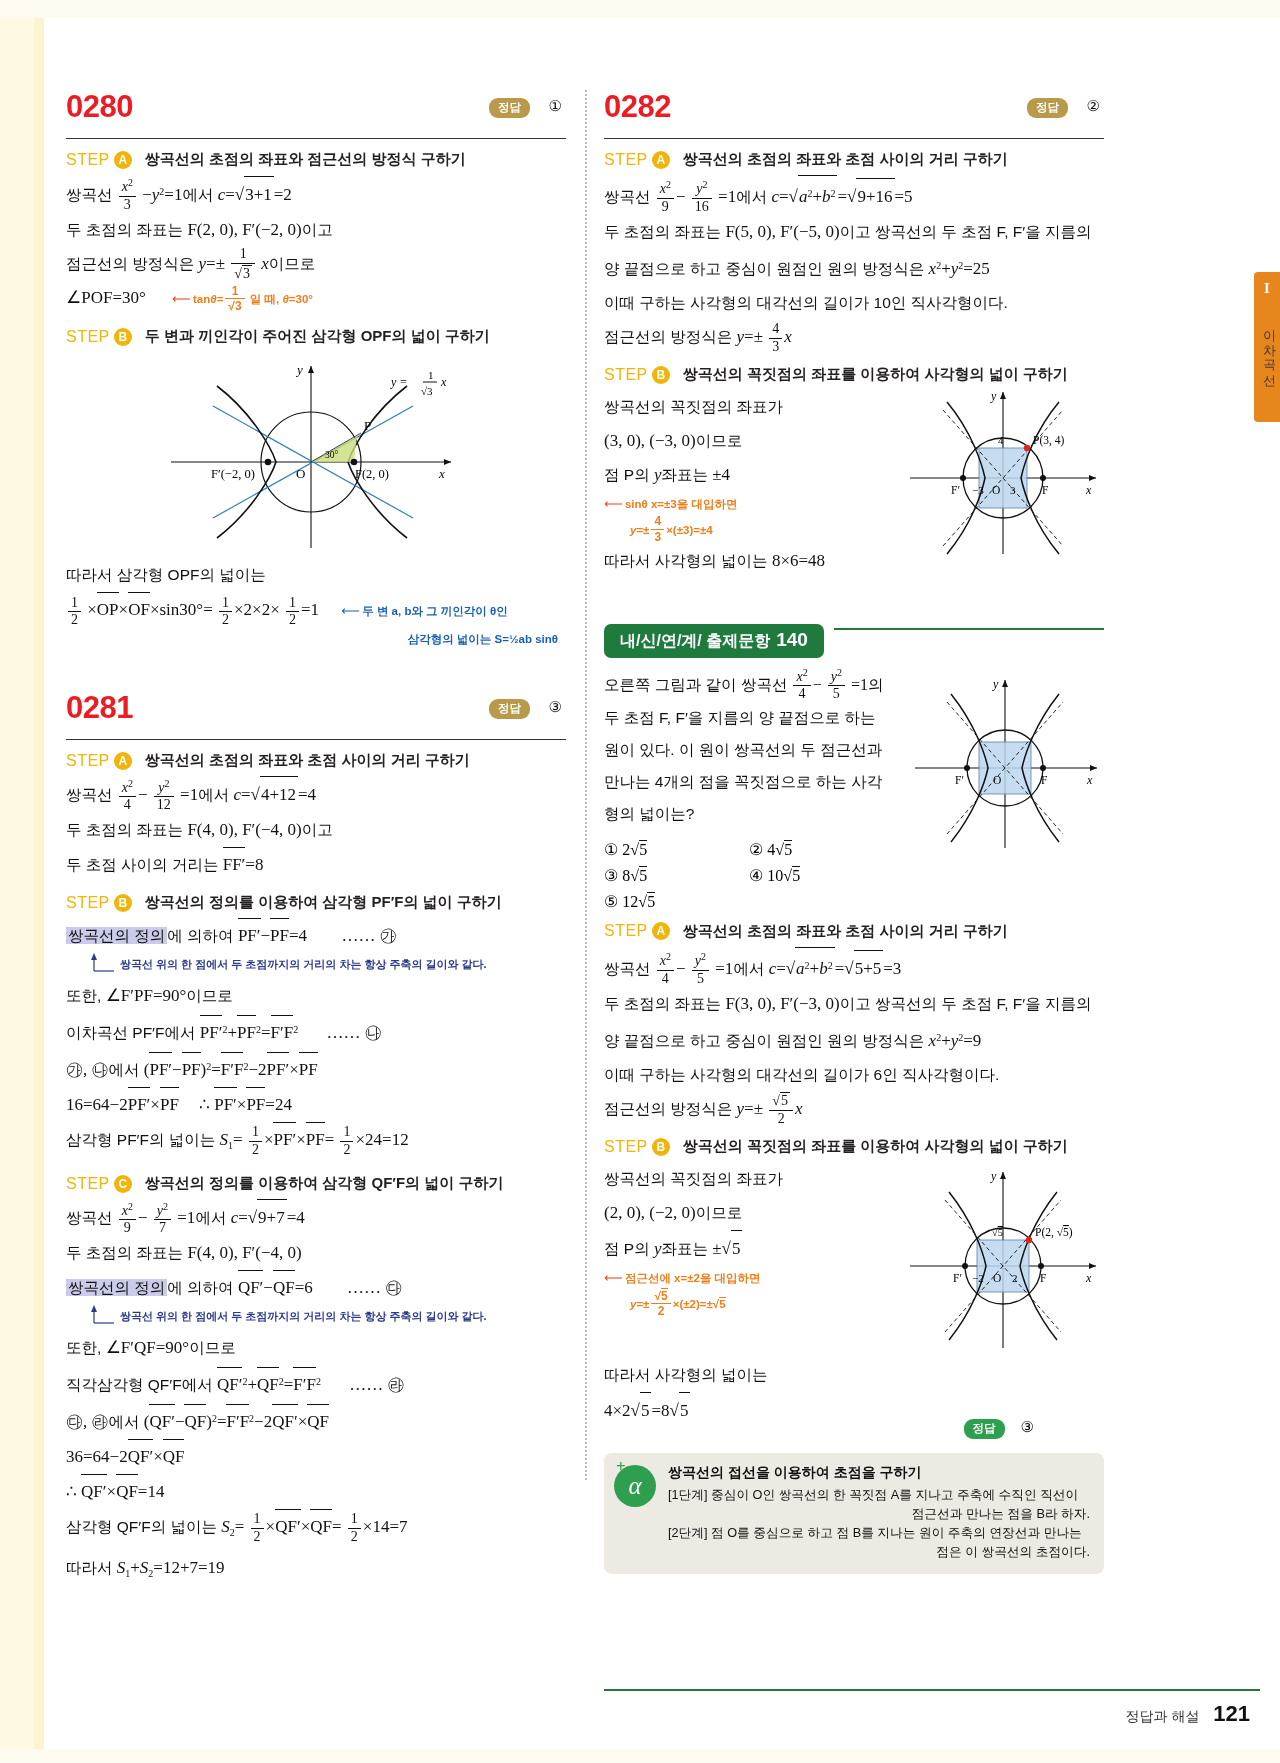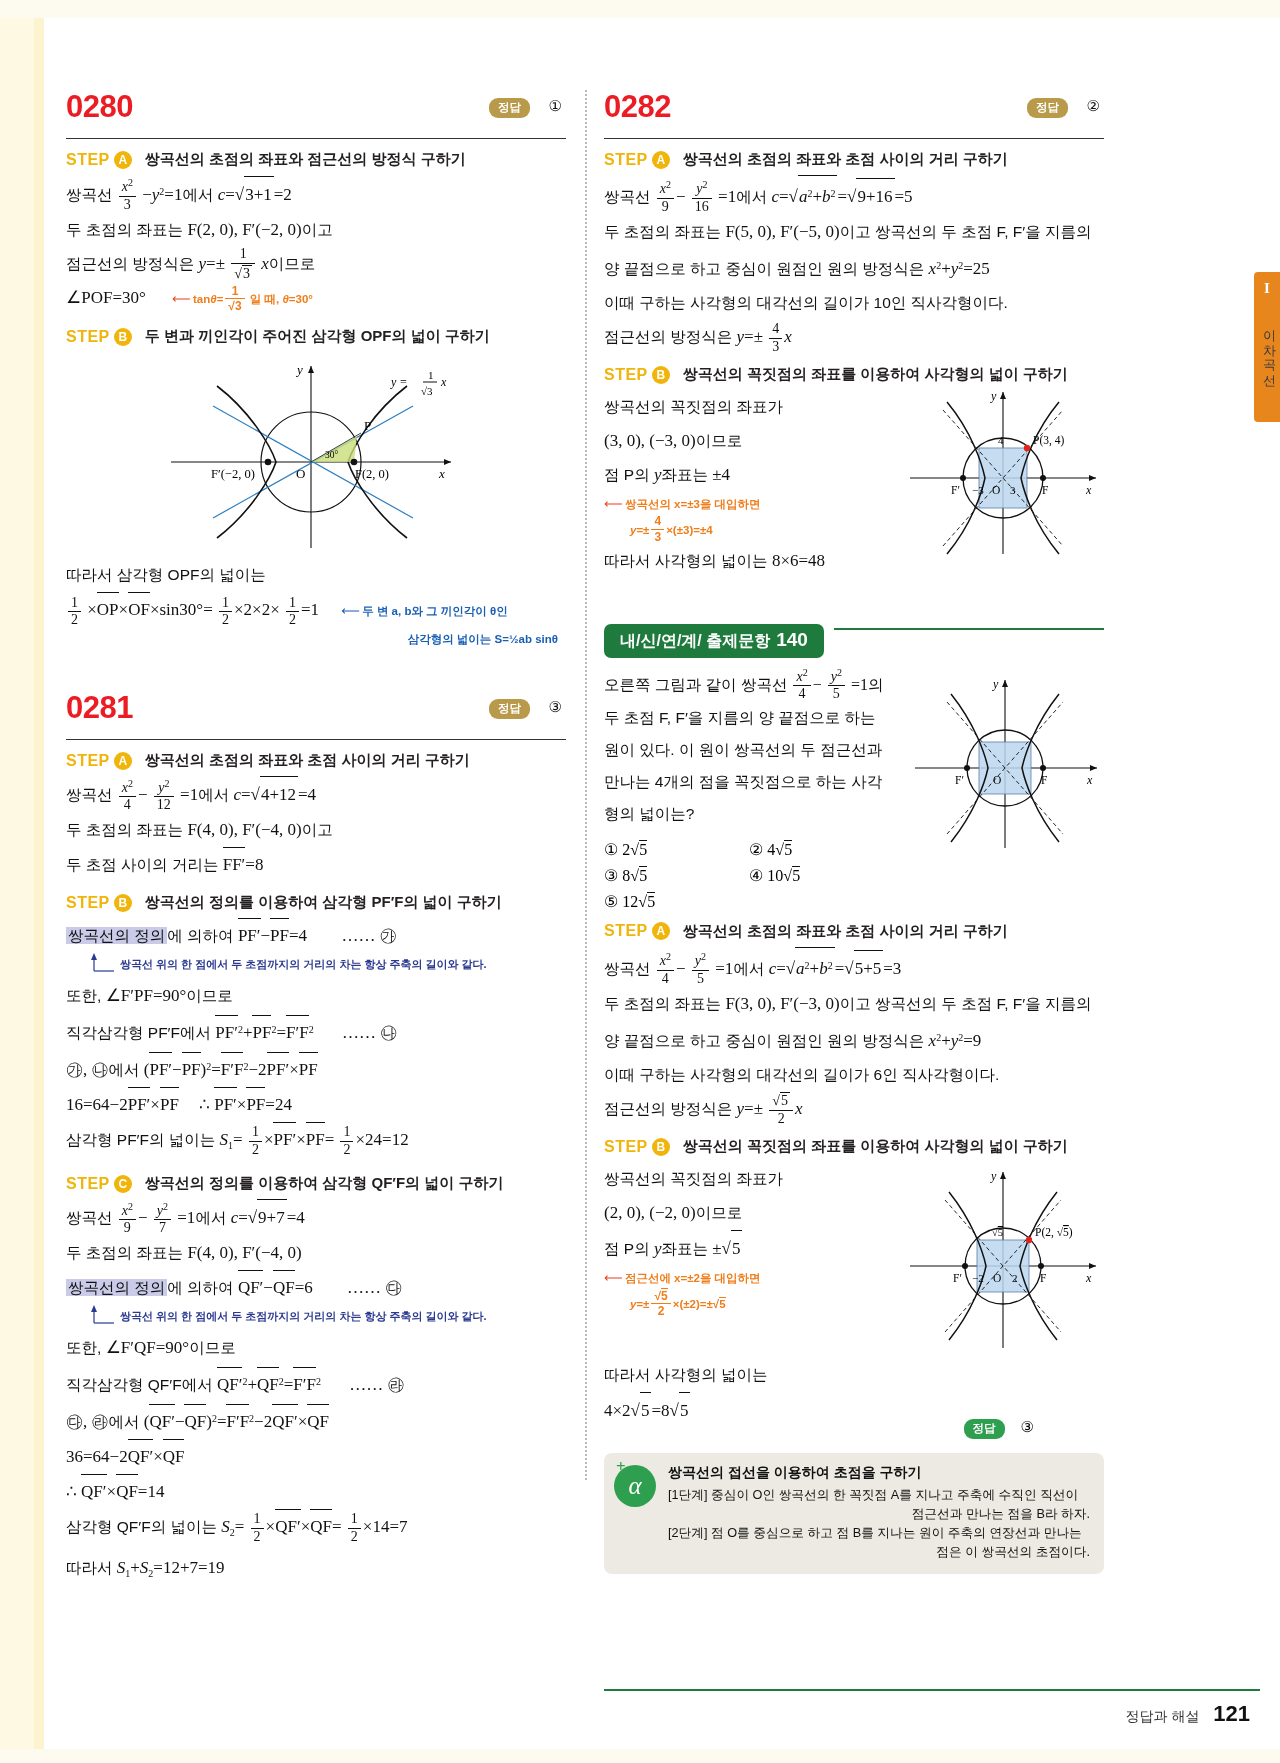--- a/index.html
+++ b/index.html
@@ -57,21 +57,21 @@
     padding:2px 9px 3px 9px;
   }
   .ans-choice{
     position:absolute; right:4px; top:7px; font-size:15px; color:#111;
   }
   .hr-dark{ border-top:1.6px solid #333; margin-top:2px; }
 
   
   .steprow{ display:flex; align-items:center; gap:7px; margin:11px 0 6px 0; }
   .step-word{
-    font-family:"Liberation Sans", sans-serif; font-weight:bold;
+    font-family:"Liberation Sans", sans-serif; font-weight:normal;
     font-size:16px; color:#f0b40a; letter-spacing:0.5px;
   }
   .step-badge{
     width:18px;height:18px;border-radius:50%; background:#f0b40a; color:#fff;
     font-family:"Liberation Sans", sans-serif; font-weight:bold; font-size:12px;
     display:flex;align-items:center;justify-content:center; margin-left:-3px;
   }
   .step-title{
     font-family:"Liberation Sans", sans-serif; font-weight:bold;
     font-size:15px; color:#231f20; margin-left:6px;
@@ -304,21 +304,21 @@
           <path d="M22,20 L22,8" stroke="#2b3a8f" stroke-width="1.2" fill="none"></path>
           <polygon points="22,2 19,9 25,9" fill="#2b3a8f"></polygon>
           <line x1="22" y1="20" x2="42" y2="20" stroke="#2b3a8f" stroke-width="1.2"></line>
         </svg>
         <span class="note-nv" style="position:absolute;left:54px;top:4px">쌍곡선 위의 한 점에서 두 초점까지의 거리의 차는 항상 주축의 길이와 같다.</span>
       </div>
       <div class="ln">
         <span class="kr">또한, </span>∠F′PF=90°<span class="kr">이므로</span>
       </div>
       <div class="ln">
-        <span class="kr">직각삼각형 PF′F에서</span> <span class="ovl">PF′</span><span class="sup">2</span>+<span class="ovl">PF</span><span class="sup">2</span>=<span class="ovl">F′F</span><span class="sup">2</span>
+        <span class="kr">이차곡선 PF′F에서</span> <span class="ovl">PF′</span><span class="sup">2</span>+<span class="ovl">PF</span><span class="sup">2</span>=<span class="ovl">F′F</span><span class="sup">2</span>
         <span style="margin-left:24px">…… ㉯</span>
       </div>
       <div class="ln">
         ㉮, ㉯<span class="kr">에서</span> (<span class="ovl">PF′</span>−<span class="ovl">PF</span>)<span class="sup">2</span>=<span class="ovl">F′F</span><span class="sup">2</span>−2<span class="ovl">PF′</span>×<span class="ovl">PF</span>
       </div>
       <div class="ln">
         16=64−2<span class="ovl">PF′</span>×<span class="ovl">PF</span>
         <span style="margin-left:16px">∴&nbsp;<span class="ovl">PF′</span>×<span class="ovl">PF</span>=24</span>
       </div>
       <div class="ln">
@@ -421,21 +421,21 @@
         <span class="step-title">쌍곡선의 꼭짓점의 좌표를 이용하여 사각형의 넓이 구하기</span>
       </div>
 
       <div style="position:relative;">
         <div style="width:290px">
           <div class="ln"><span class="kr">쌍곡선의 꼭짓점의 좌표가</span></div>
           <div class="ln">(3,&nbsp;0), (−3,&nbsp;0)<span class="kr">이므로</span></div>
           <div class="ln"><span class="kr">점 P의</span> <i class="mi">y</i><span class="kr">좌표는</span> ±4</div>
           <div class="ln" style="line-height:22px">
             <span class="arw-or">⟵</span>
-            <span class="note-or">쌍곡선의 x=±3을 대입하면</span>
+            <span class="note-or">sinθ x=±3을 대입하면</span>
           </div>
           <div class="ln" style="line-height:26px;padding-left:26px">
             <span class="note-or">
               <i>y</i>=±<span class="frac sm" style="color:#ef7d1a"><span class="num" style="border-color:#ef7d1a">4</span><span class="den">3</span></span>×(±3)=±4
             </span>
           </div>
           <div class="ln"><span class="kr">따라서 사각형의 넓이는</span> 8×6=48</div>
         </div>
 
         <figure style="position:absolute;right:-6px;top:-4px">

